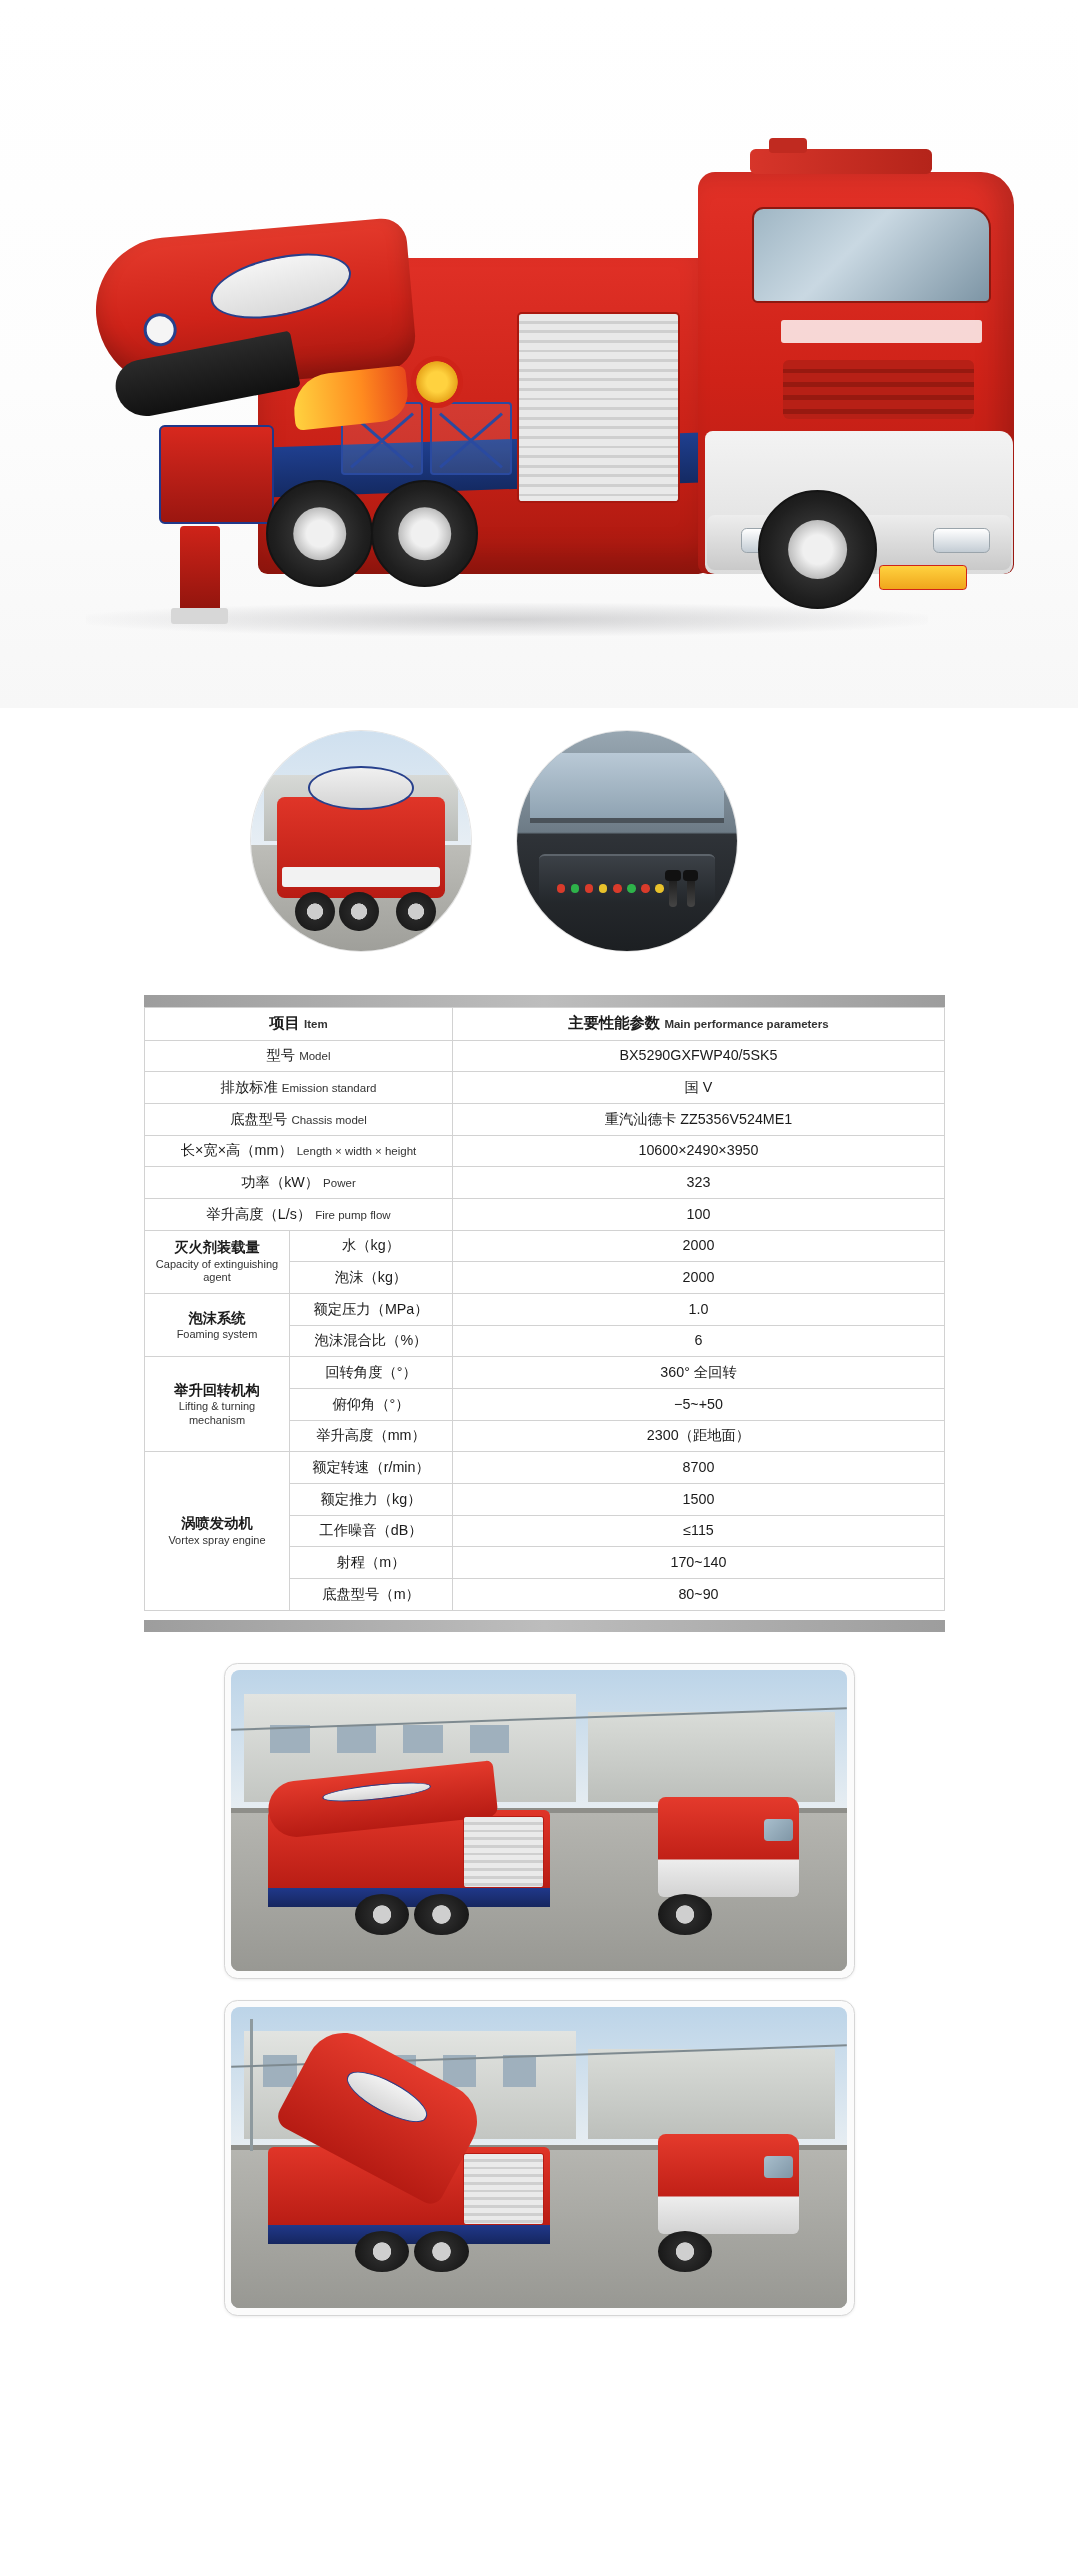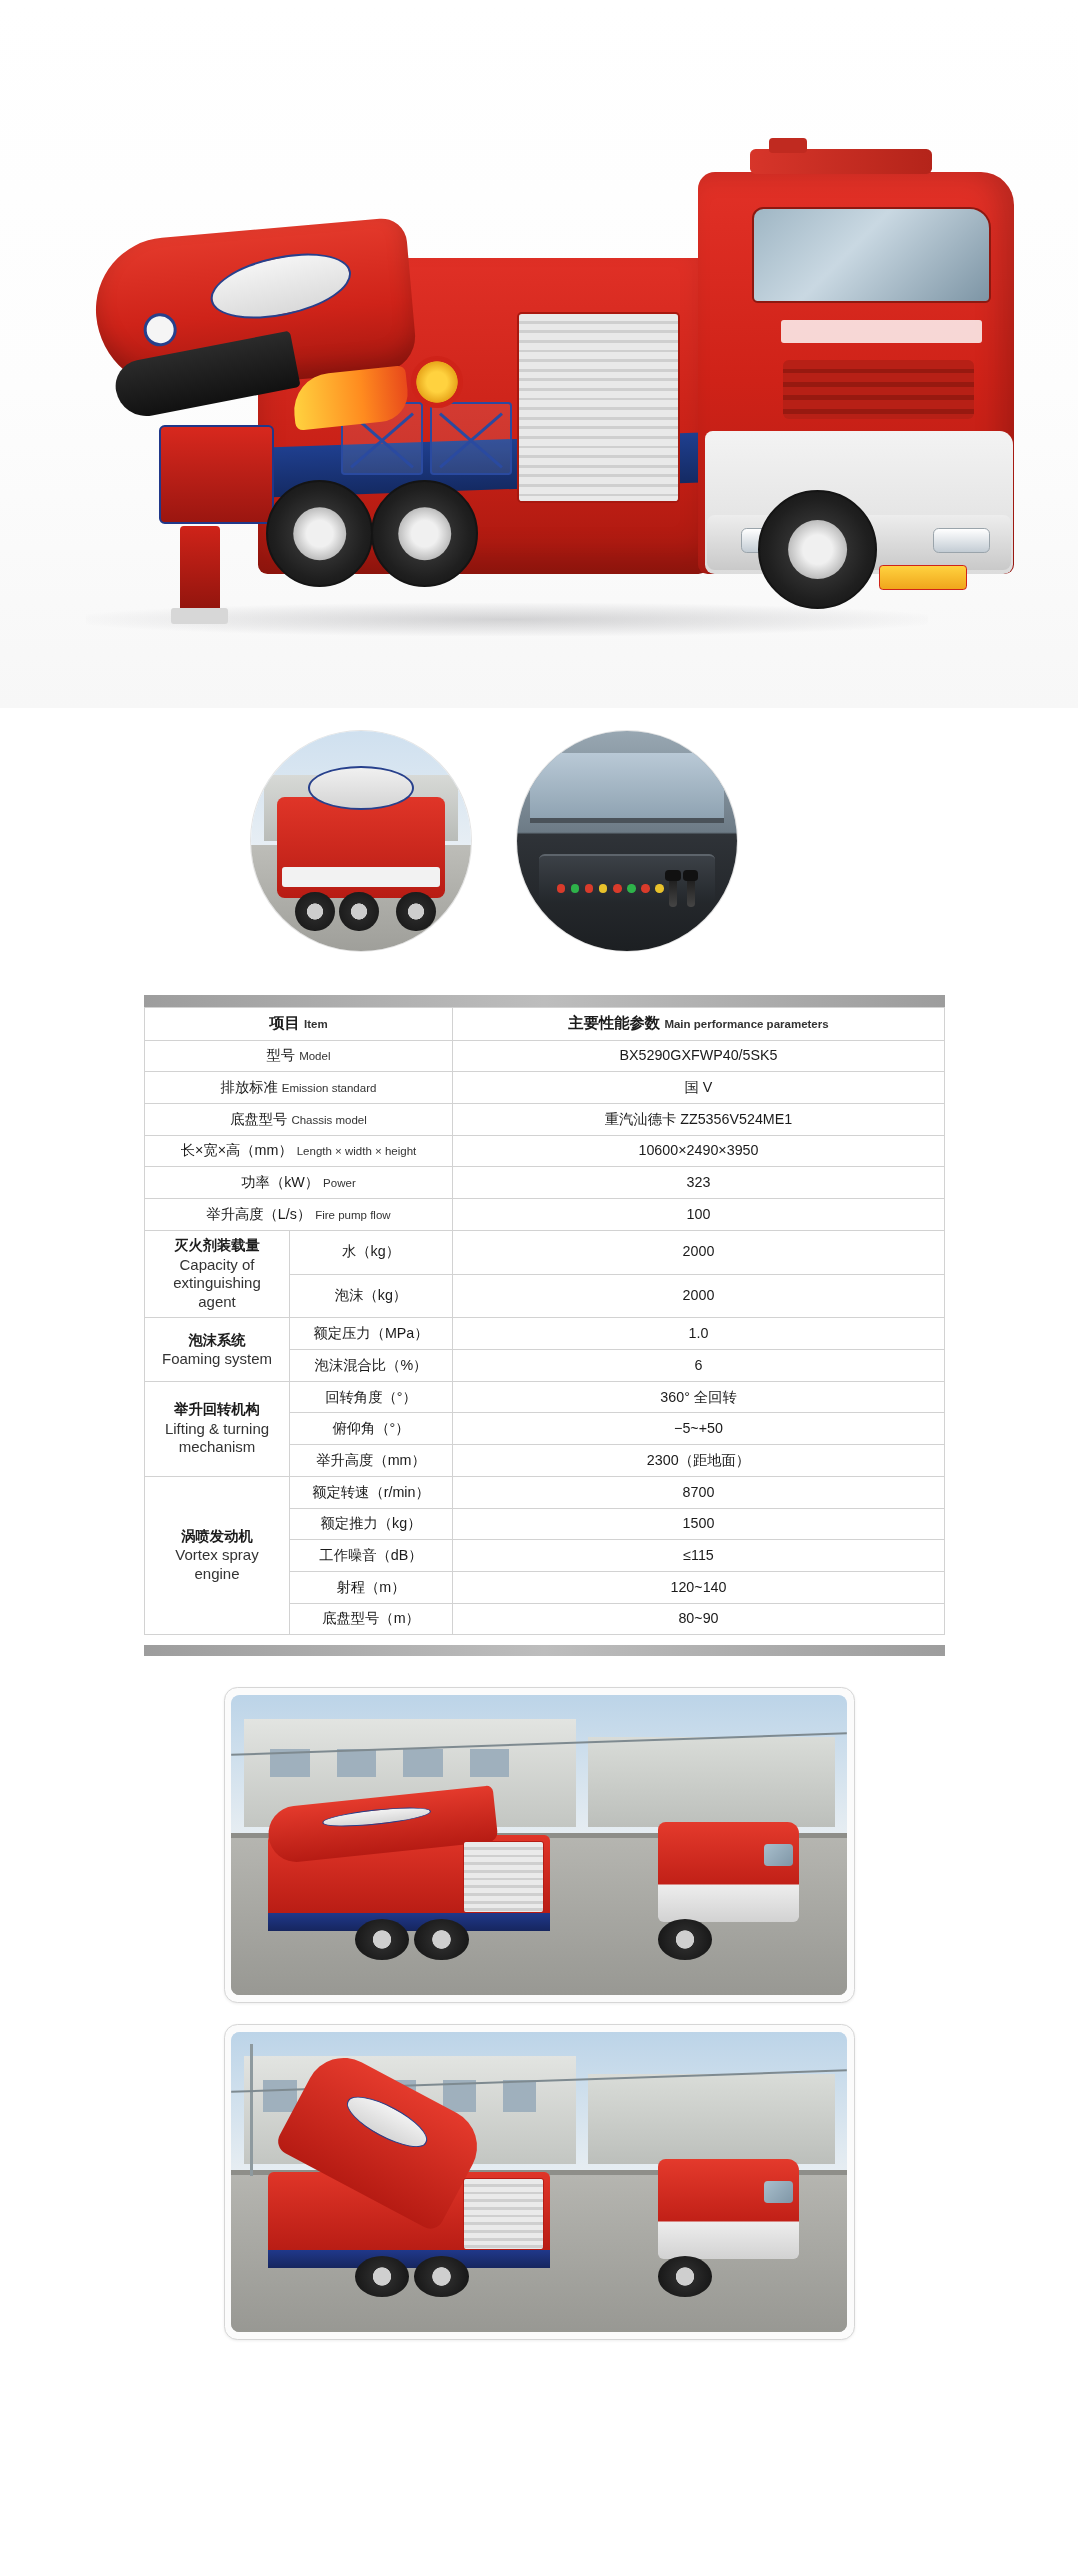--- a/index.html
+++ b/index.html
@@ -322,21 +322,21 @@
   table.spec tr.head td {
     font-weight: bold;
     background: #fff;
     font-size: 15.3px;
   }
   td.label-cell { width: 241px; }
   td.sub-cell { width: 163px; }
   td.value-cell { text-align: center; margin-left: 36px; }
   .en { font-size: 11.5px; color: #333; }
   .grp { font-weight: bold; }
-  .grp .en { font-weight: normal; display: block; font-size: 15px; line-height: 1.25; }
+  .grp .en { font-weight: normal; display: block; font-size: 11px; line-height: 1.25; }
 
   
   .bottom-photos {
     width: 1078px;
     padding: 3.8px 0 38px 0;
   }
   .photo-card {
     width: 631px;
     height: 316px;
     margin: 0 auto 21px auto;
@@ -626,21 +626,21 @@
         <tr>
           <td class="sub-cell">额定推力（kg）</td>
           <td class="value-cell">1500</td>
         </tr>
         <tr>
           <td class="sub-cell">工作噪音（dB）</td>
           <td class="value-cell">≤115</td>
         </tr>
         <tr>
           <td class="sub-cell">射程（m）</td>
-          <td class="value-cell">120~140</td>
+          <td class="value-cell">170~140</td>
         </tr>
         <tr>
           <td class="sub-cell">底盘型号（m）</td>
           <td class="value-cell">80~90</td>
         </tr>
       </tbody>
     </table>
 
     <div class="table-bar" style="margin-top:9.6px;"></div>
   </div>

